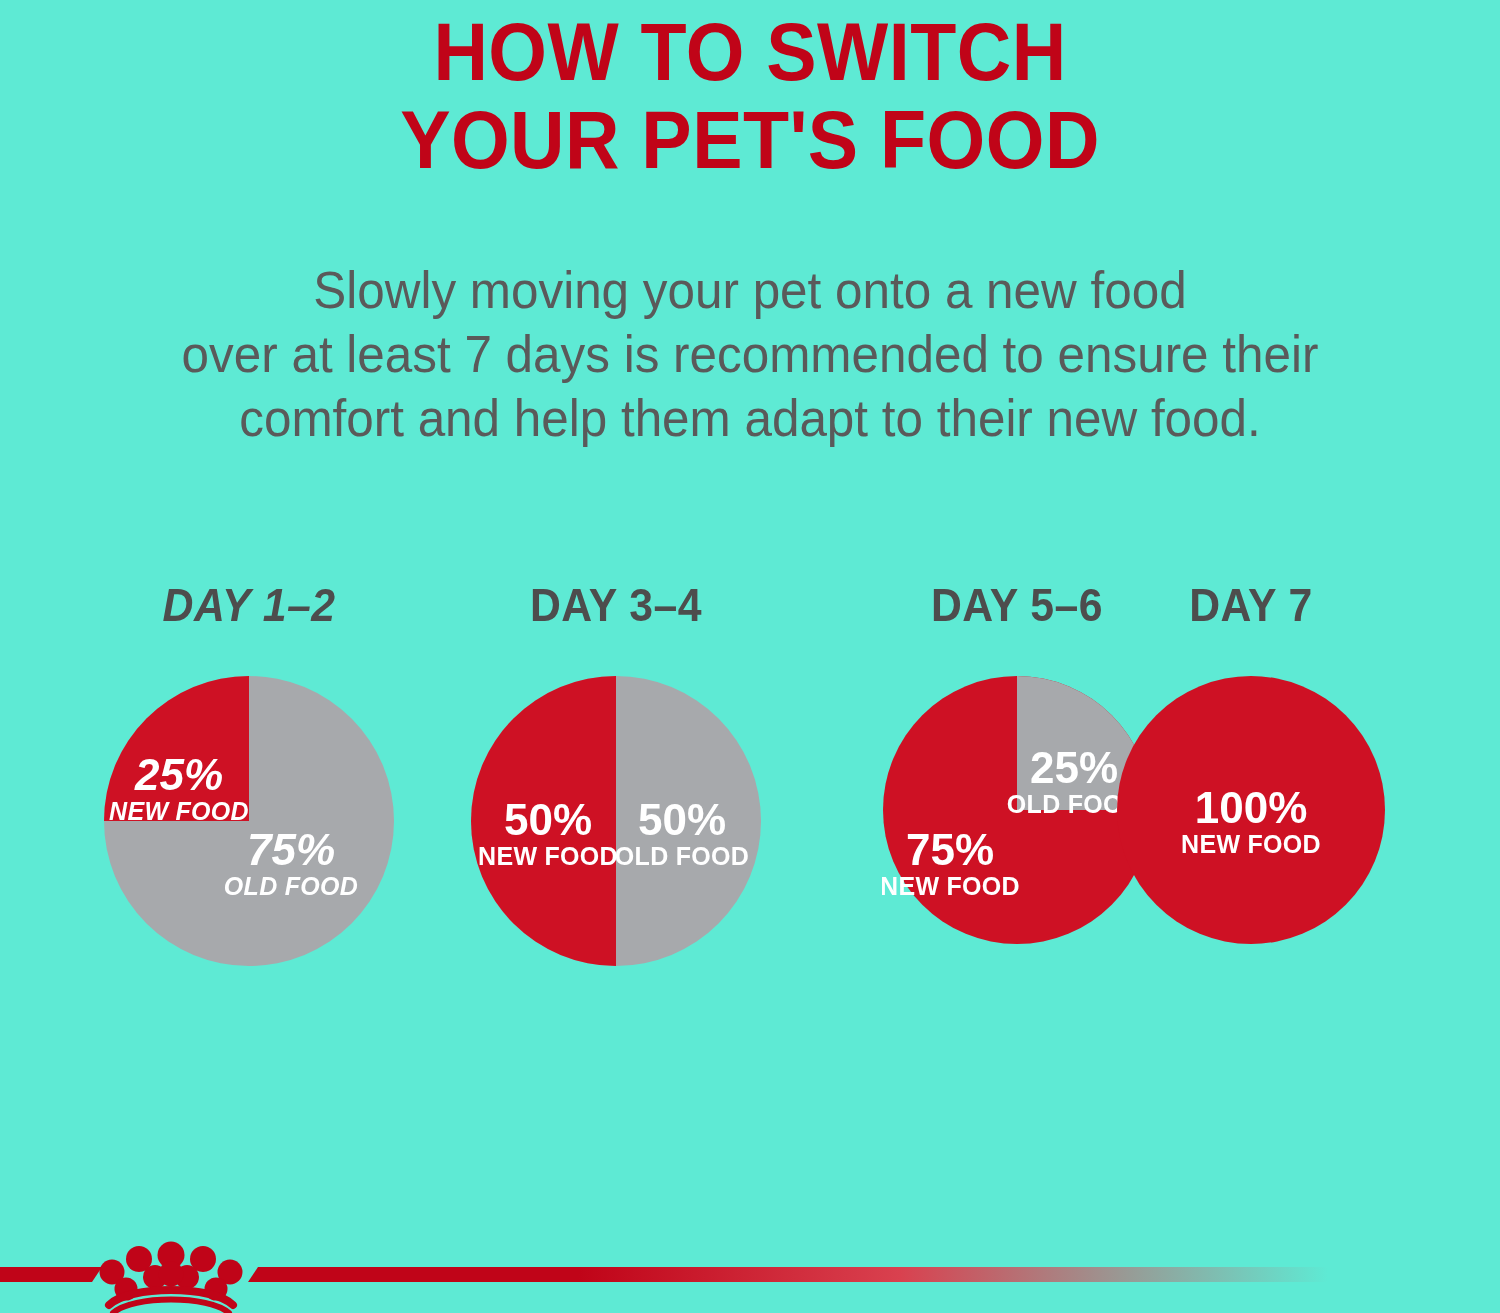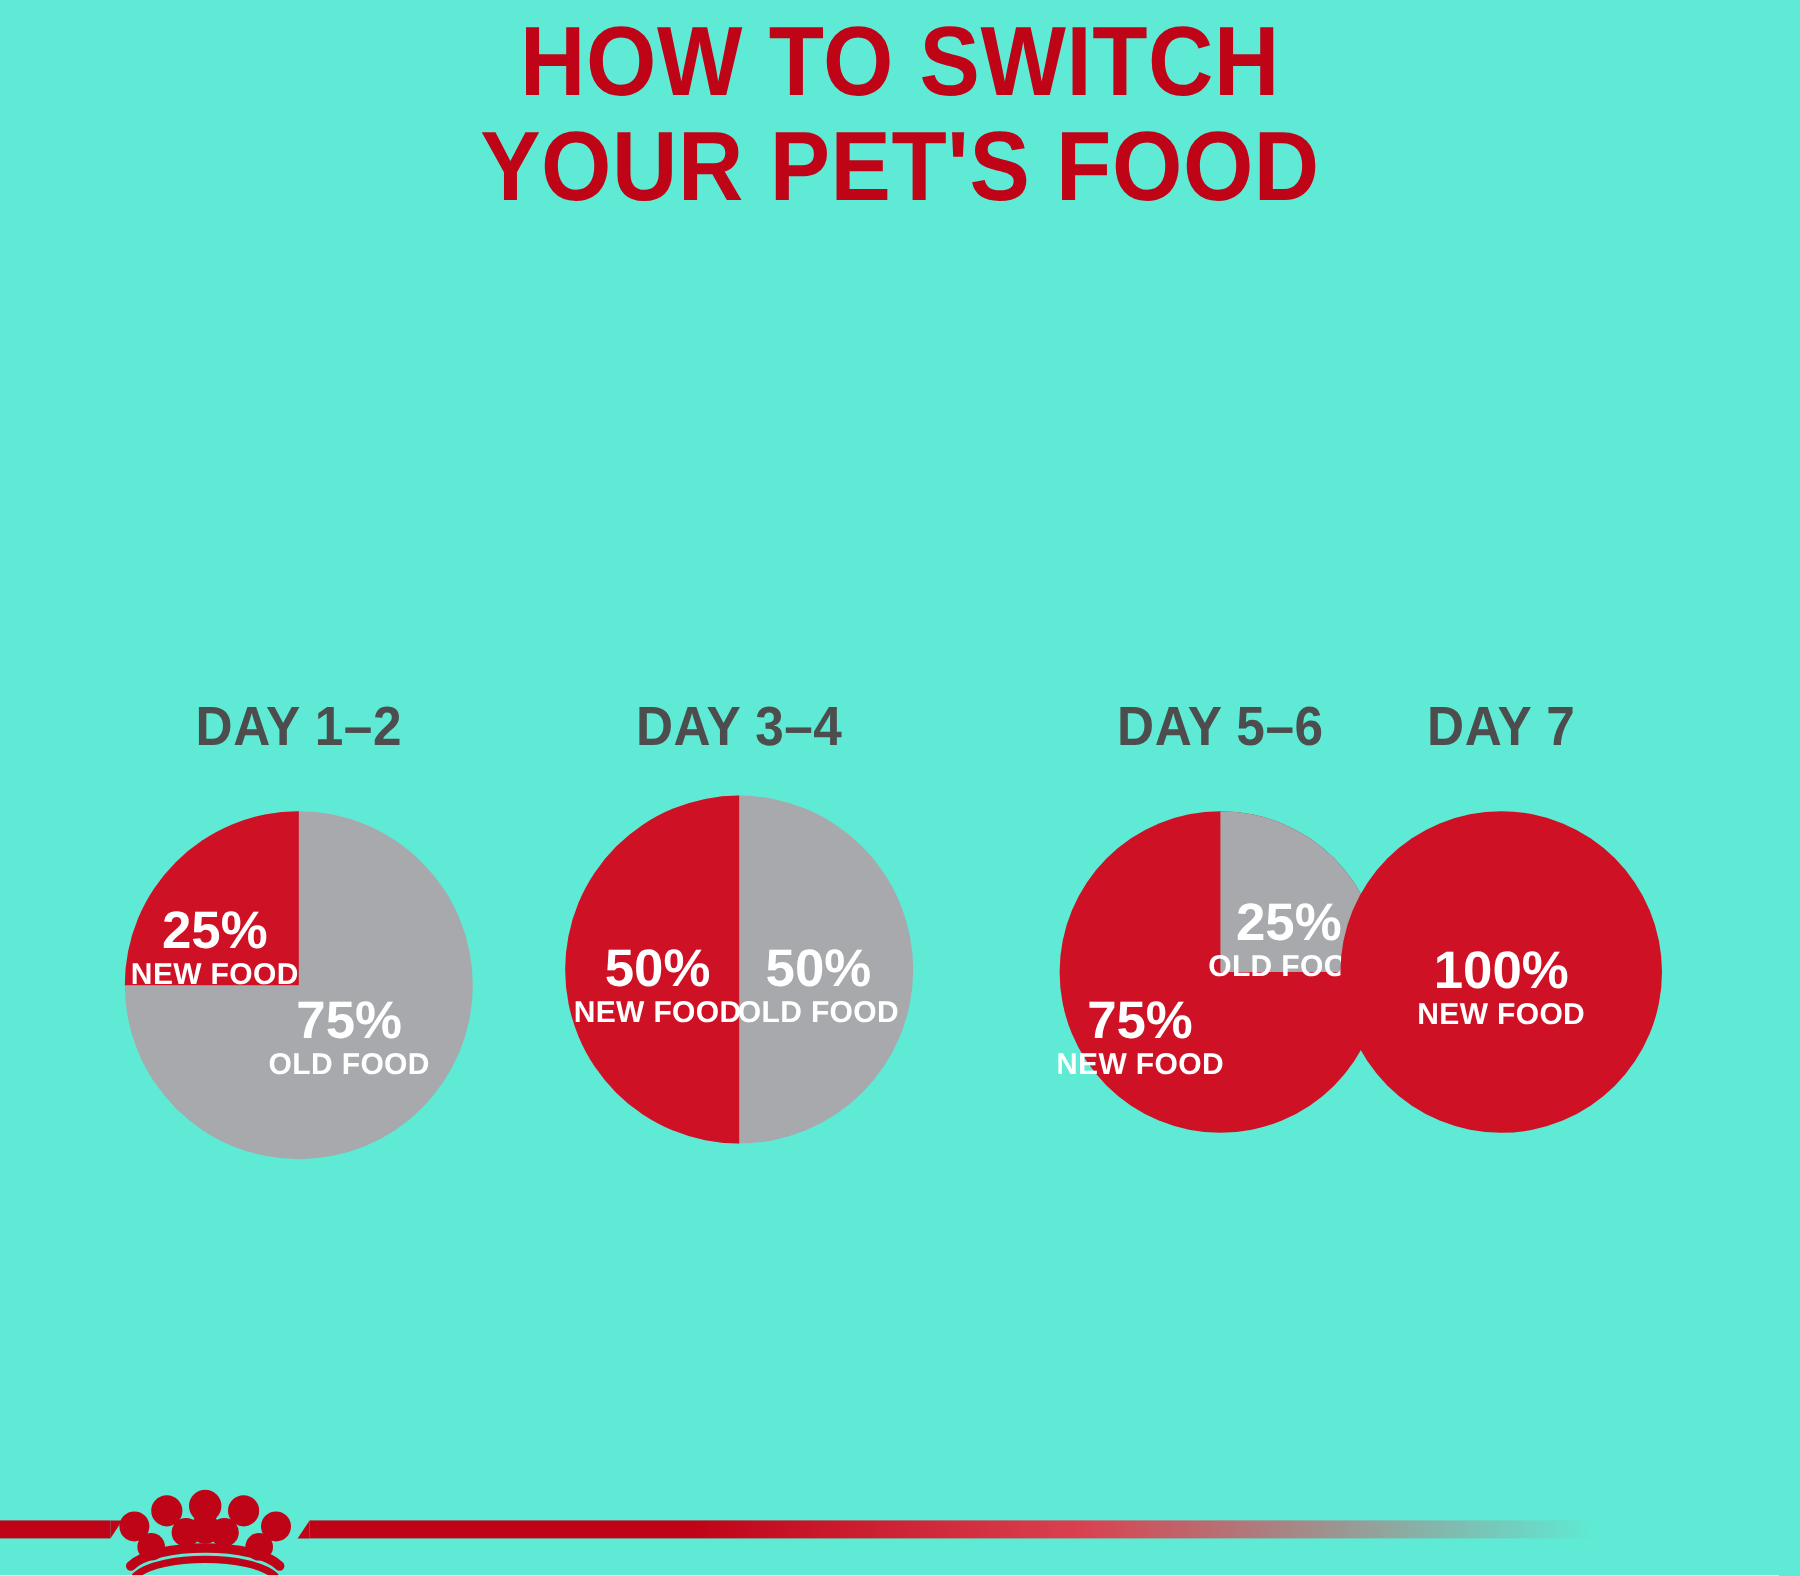--- a/index.html
+++ b/index.html
@@ -163,40 +163,45 @@
 </head>
 <body>
 
 <div id="page">
 
   <div class="title-block">
     <span class="title-line">HOW TO SWITCH</span>
     <span class="title-line">YOUR PET'S FOOD</span>
   </div>
 
+  <div class="intro-block">
+    <span class="intro-line">Slowly moving your pet onto a new food</span>
+    <span class="intro-line">over at least 7 days is recommended to ensure their</span>
+    <span class="intro-line">comfort and help them adapt to their new food.</span>
+  </div>
 
   <div class="pies">
 
-    <div class="pie-cell" style="left:103px; width:292px; height:400px;">
+    <div class="pie-cell" style="left:103px; width:292px; height:400px;font-style:italic;">
       <div class="day-label">DAY 1–2</div>
       <div class="pie-wrap" style="top:95px;">
         <svg class="pie-svg" width="292" height="292" viewBox="0 0 292 292">
           <circle cx="146" cy="146" r="145" fill="#A7A9AC"></circle>
           <path d="M146,146 L146,1 A145,145 0 0,0 1,146 Z" fill="#CE1124"></path>
           <text class="slice-pct" x="76" y="115" text-anchor="middle">25%</text>
           <text class="slice-sub" x="76" y="145" text-anchor="middle">NEW FOOD</text>
           <text class="slice-pct" x="188" y="190" text-anchor="middle">75%</text>
           <text class="slice-sub" x="188" y="220" text-anchor="middle">OLD FOOD</text>
         </svg>
       </div>
     </div>
 
     <div class="pie-cell" style="left:470px; width:292px; height:400px;">
       <div class="day-label">DAY 3–4</div>
-      <div class="pie-wrap" style="top:82px;">
+      <div class="pie-wrap" style="top:95px;">
         <svg class="pie-svg" width="292" height="292" viewBox="0 0 292 292">
           <circle cx="146" cy="146" r="145" fill="#A7A9AC"></circle>
           <path d="M146,146 L146,1 A145,145 0 0,0 146,291 Z" fill="#CE1124"></path>
           <text class="slice-pct" x="78" y="160" text-anchor="middle">50%</text>
           <text class="slice-sub" x="78" y="190" text-anchor="middle">NEW FOOD</text>
           <text class="slice-pct" x="212" y="160" text-anchor="middle">50%</text>
           <text class="slice-sub" x="212" y="190" text-anchor="middle">OLD FOOD</text>
         </svg>
       </div>
     </div>

